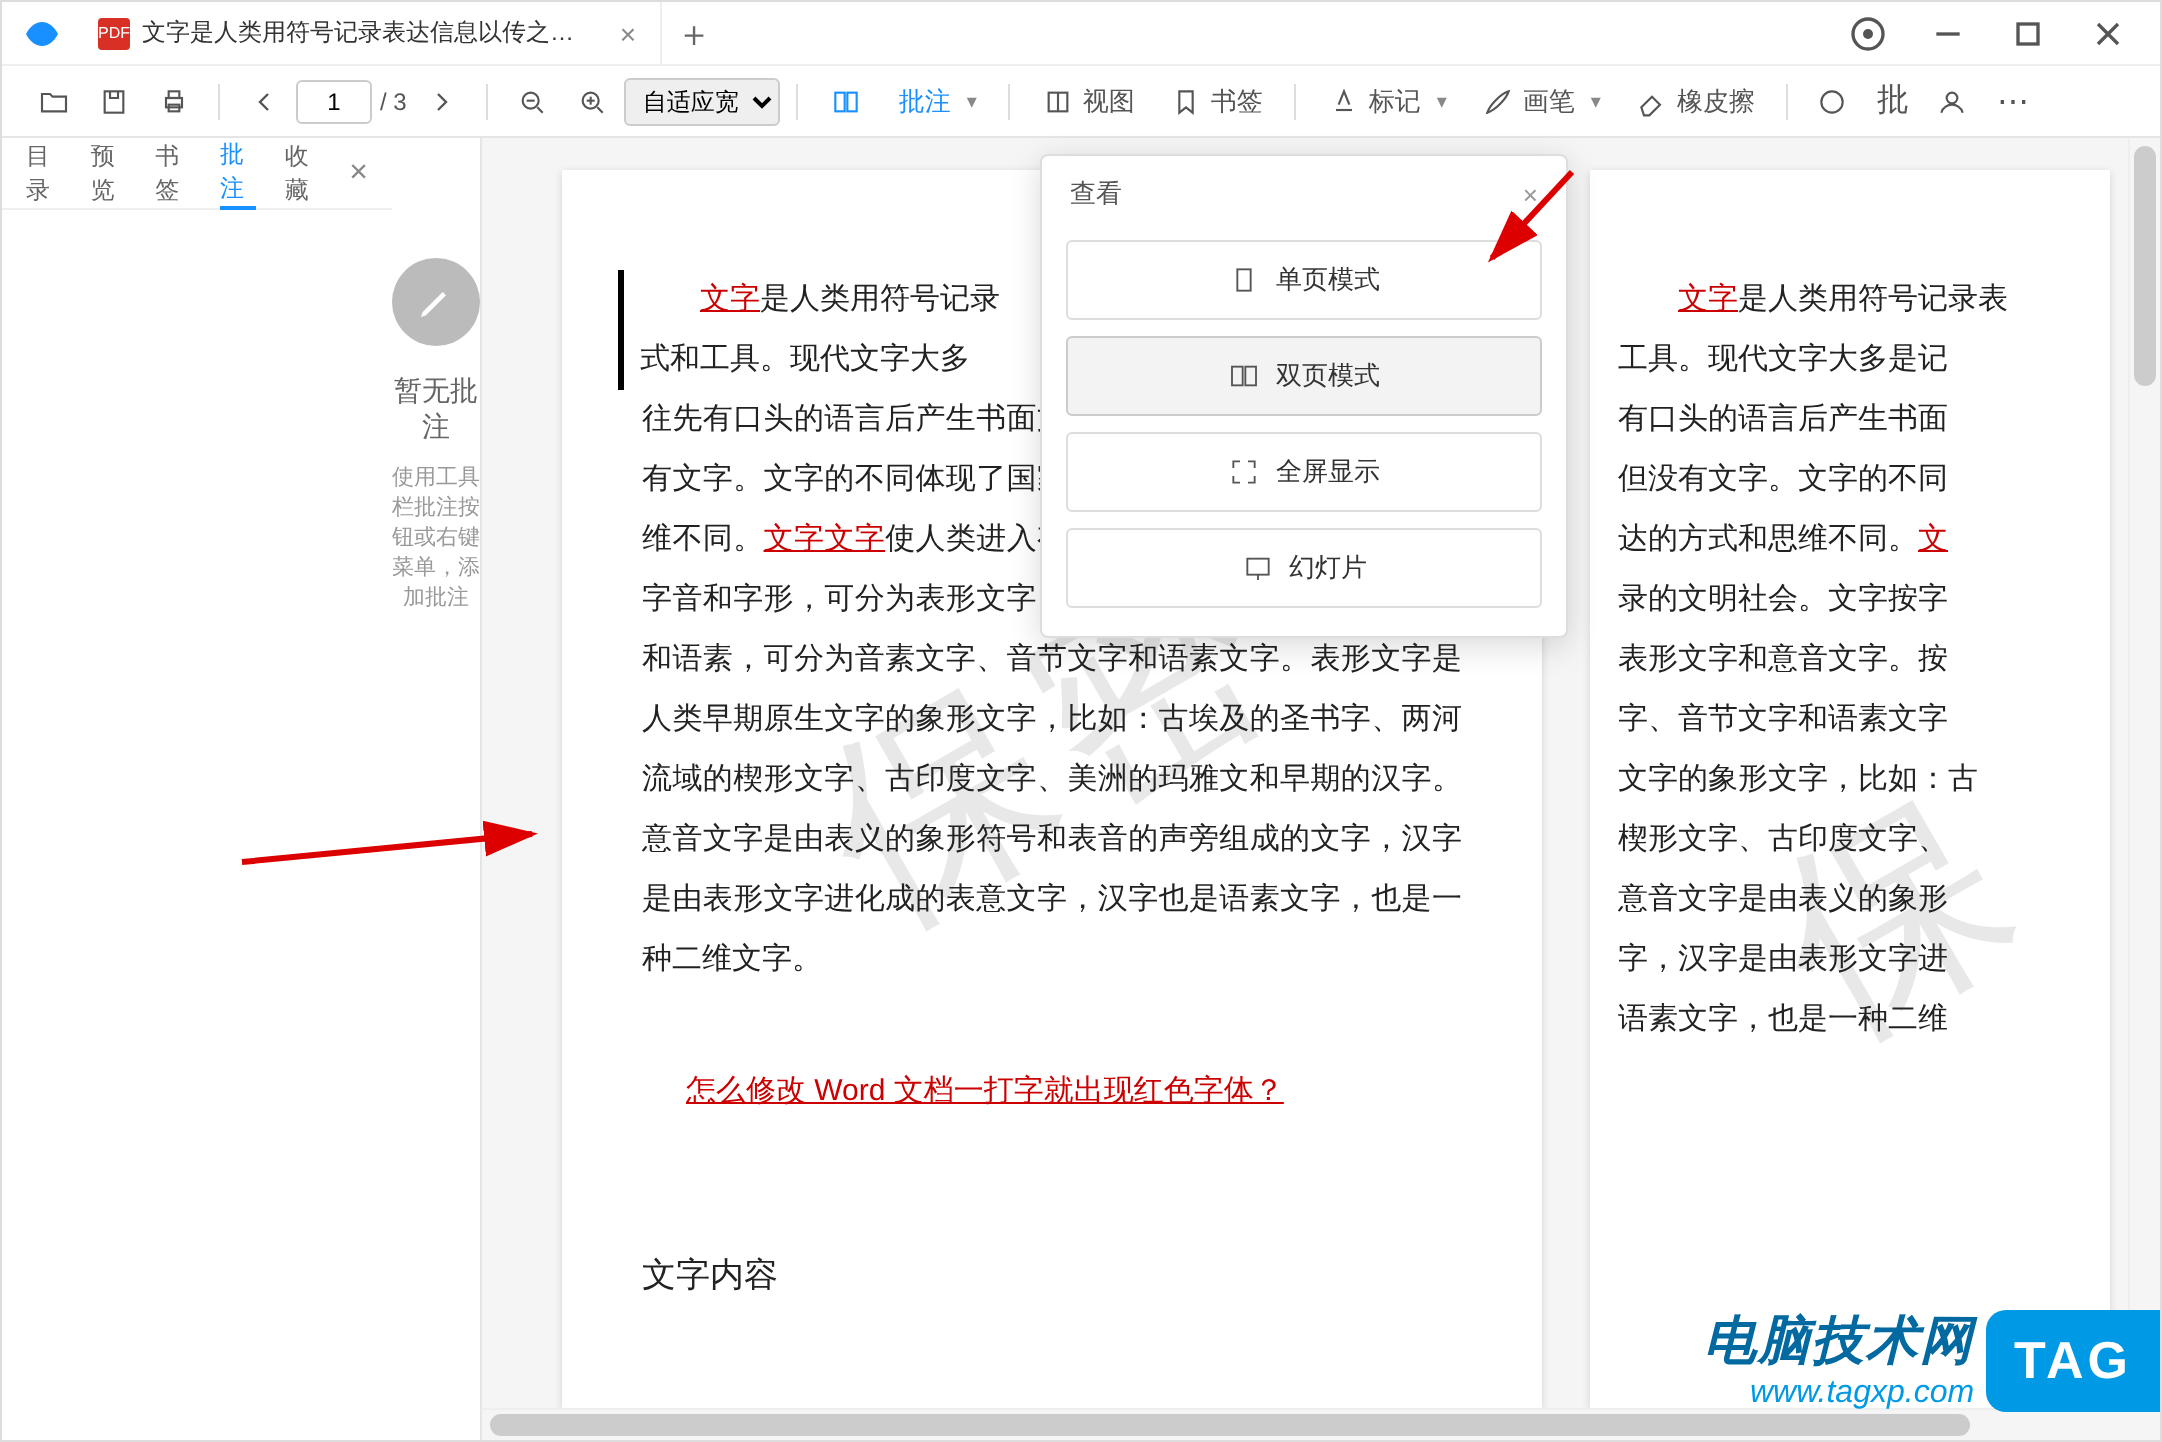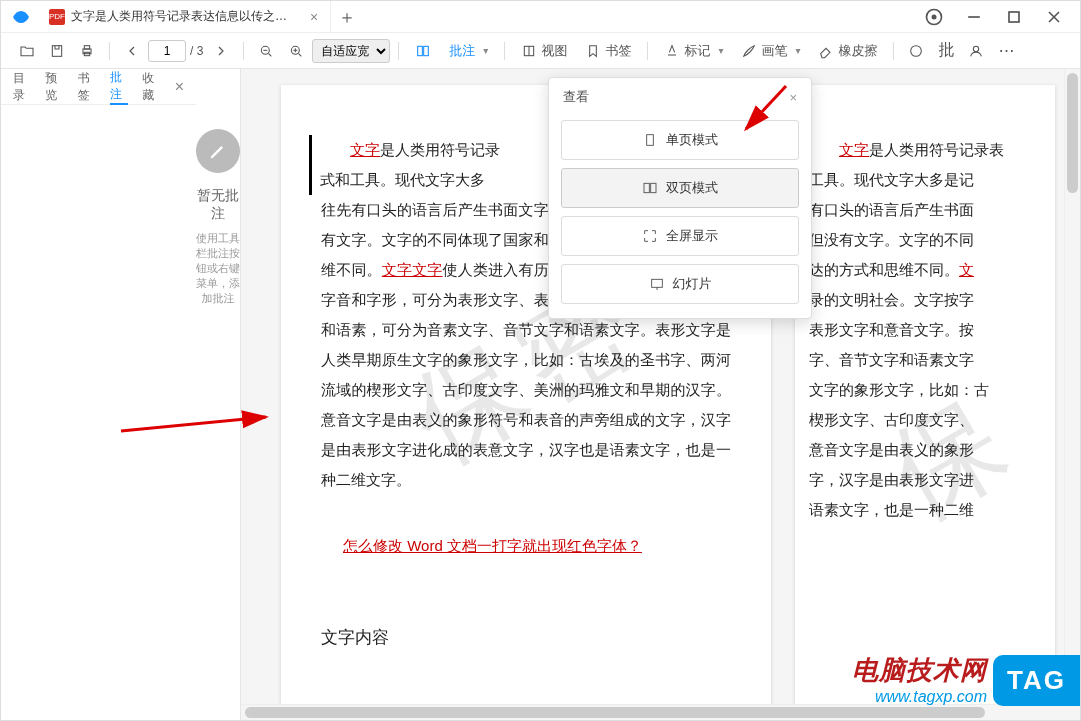--- a/index.html
+++ b/index.html
@@ -49,32 +49,32 @@
 .link-line{color:#c00;text-decoration:underline;display:inline-block;margin-top:36px}
 .heading{font-size:17px;margin-top:60px}
 .wm{position:absolute;left:50%;top:46%;transform:translate(-50%,-50%) rotate(-30deg);font-size:110px;color:rgba(0,0,0,.09);white-space:nowrap;pointer-events:none;letter-spacing:10px}
 .wm2{left:60%;top:60%}
 
 .vscroll{width:16px;background:#f5f5f5;border-left:1px solid #eee;position:absolute;right:0;top:0;bottom:16px}
 .vscroll .thumb{position:absolute;top:4px;left:2px;right:2px;height:120px;background:#ccc;border-radius:6px}
 .hscroll{height:16px;background:#f5f5f5;border-top:1px solid #eee;position:absolute;left:0;right:16px;bottom:0}
 .hscroll .thumb{position:absolute;left:4px;top:2px;bottom:2px;width:740px;background:#ccc;border-radius:6px}
 
-.popup{position:absolute;left:547px;top:76px;width:264px;background:#fff;border:1px solid #ddd;box-shadow:0 4px 16px rgba(0,0,0,.15);border-radius:4px;z-index:50}
+.popup{position:absolute;left:519px;top:76px;width:264px;background:#fff;border:1px solid #ddd;box-shadow:0 4px 16px rgba(0,0,0,.15);border-radius:4px;z-index:50}
 .popup-head{display:flex;align-items:center;justify-content:space-between;padding:10px 14px 6px;font-size:13px;color:#555}
 .popup-grid{display:grid;grid-template-columns:1fr;gap:8px;padding:8px 12px 14px}
 .popup-btn{height:40px;border:1px solid #ddd;border-radius:3px;display:flex;align-items:center;justify-content:center;gap:8px;font-size:13px;color:#333;background:#fff}
 .popup-btn.sel{background:#f3f3f3;border-color:#ccc}
 .popup-btn svg{width:16px;height:16px;stroke:#555;stroke-width:1.4;fill:none}
 
 .arrow{position:absolute;pointer-events:none;z-index:60}
 
 .badge-box{position:absolute;right:0;bottom:14px;display:flex;align-items:flex-end;z-index:80}
 .badge-text{text-align:right;margin-right:6px}
-.badge-cn{color:#b91c1c;font-size:26px;font-weight:bold;font-style:italic;letter-spacing:1px}
+.badge-cn{color:#0369a1;font-size:26px;font-weight:bold;font-style:italic;letter-spacing:1px}
 .badge-url{color:#0099e5;font-size:16px;font-style:italic}
 .tag{background:#0099e5;color:#fff;font-weight:bold;font-size:26px;padding:10px 14px;border-radius:10px 0 0 10px;letter-spacing:2px;display:flex;align-items:center}
 </style>
 </head>
 <body>
 
 <div class="titlebar">
   <div class="logo">
     <svg viewBox="0 0 24 24">
         <path d="M4 12c4-8 12-8 16 0-4 8-12 8-16 0z" fill="#1890ff"></path>

